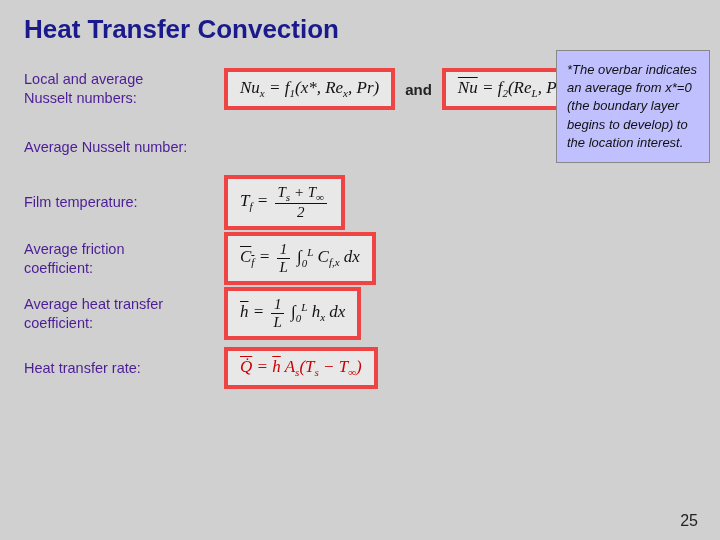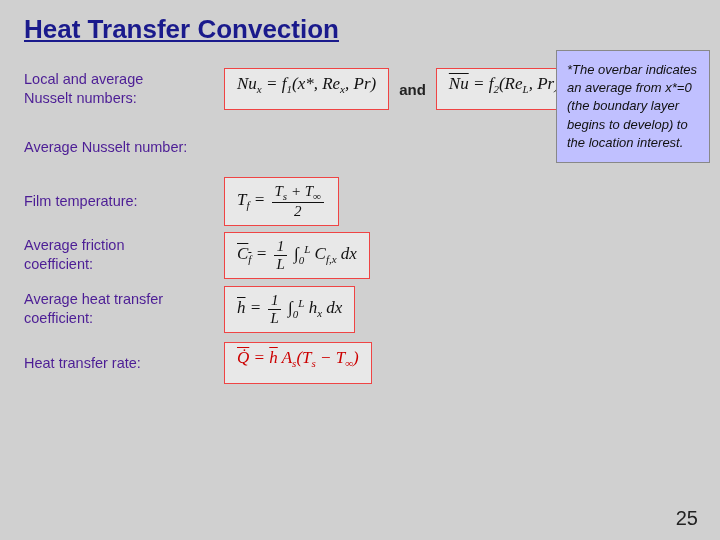--- a/index.html
+++ b/index.html
@@ -17,21 +17,20 @@
       width: 720px;
       height: 540px;
       background: #d0d0d0;
       padding: 14px 24px 10px 24px;
       position: relative;
     }
     .title {
       font-size: 26px;
       font-weight: bold;
       color: #1a1a8c;
-      text-decoration: underline;
       margin-bottom: 18px;
     }
     .content-area {
       display: flex;
       flex-direction: column;
       gap: 0px;
     }
     .row {
       display: flex;
       align-items: center;
@@ -95,42 +94,42 @@
       font-style: normal;
       color: #222;
       margin: 0 10px;
       font-weight: bold;
     }
 
     .page-number {
       position: absolute;
       bottom: 10px;
       right: 22px;
-      font-size: 20px;
+      font-size: 16px;
       color: #222;
     }
 
     .row-top {
       display: flex;
       align-items: center;
       min-height: 52px;
       margin-bottom: 4px;
     }
 
     .formula-group {
       display: flex;
       align-items: center;
     }
 
     .formula-white {
       background: #e8e8e8;
-      border: 1px solid #ef4444;
+      border: 4px solid #ef4444;
       padding: 5px 12px;
       display: flex;
-      align-items: flex-start;
+      align-items: center;
       justify-content: center;
       min-height: 42px;
     }
   </style>
 </head>
 <body>
 
 <div class="slide">
 
   <div class="title">Heat Transfer Convection</div>

